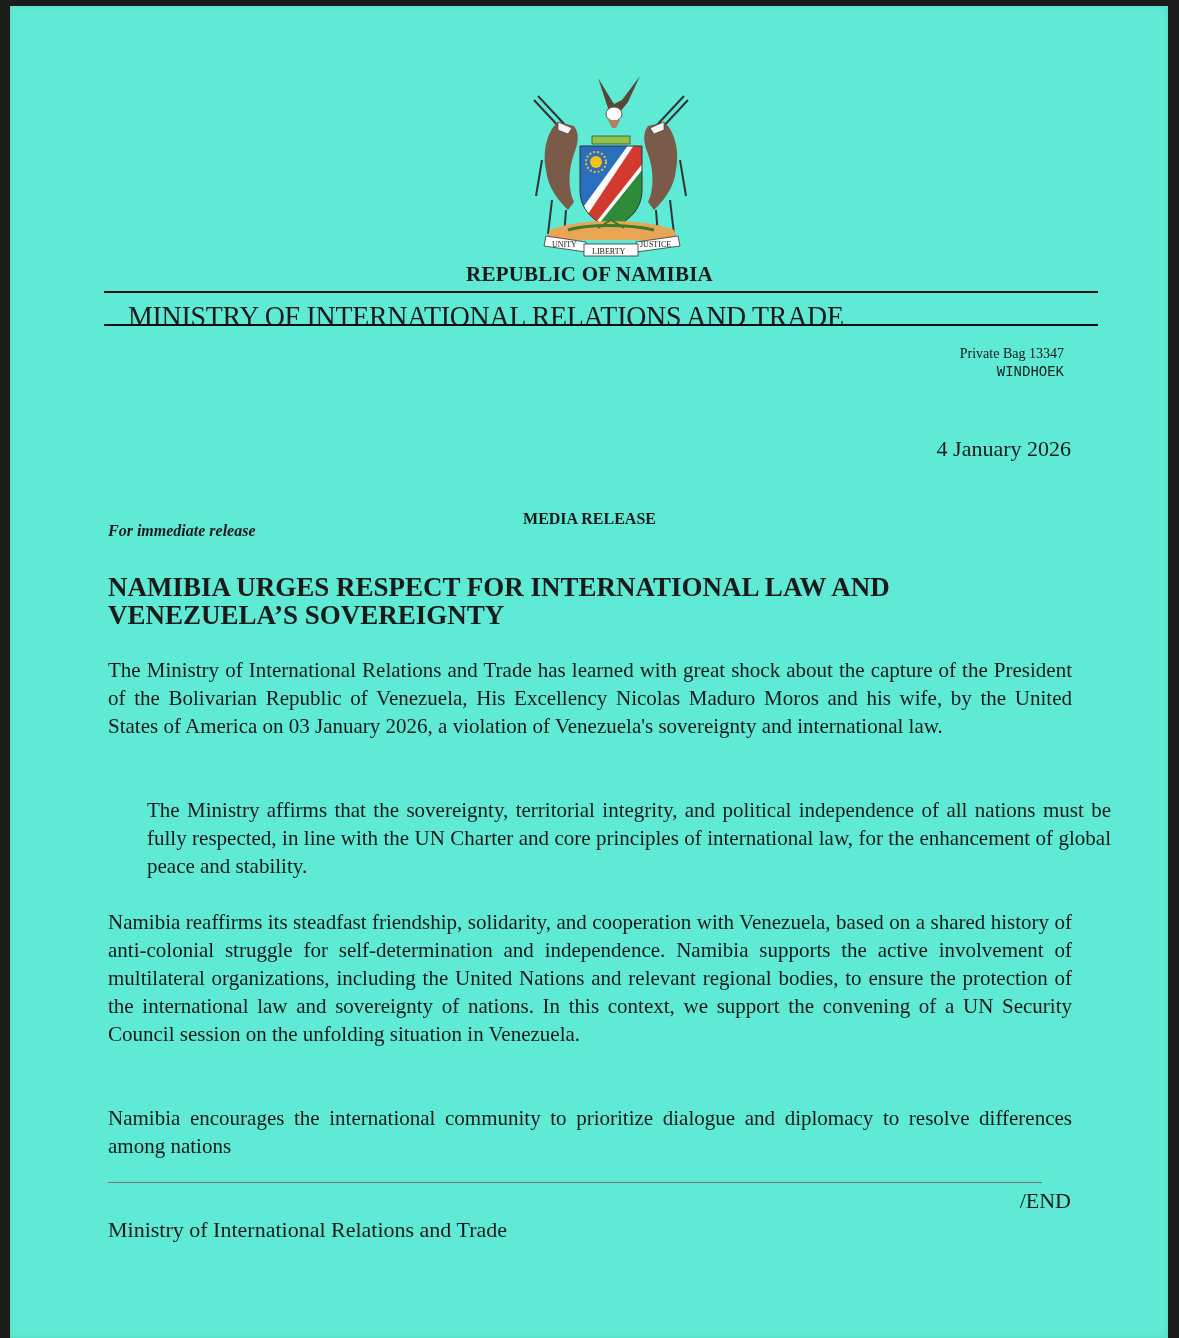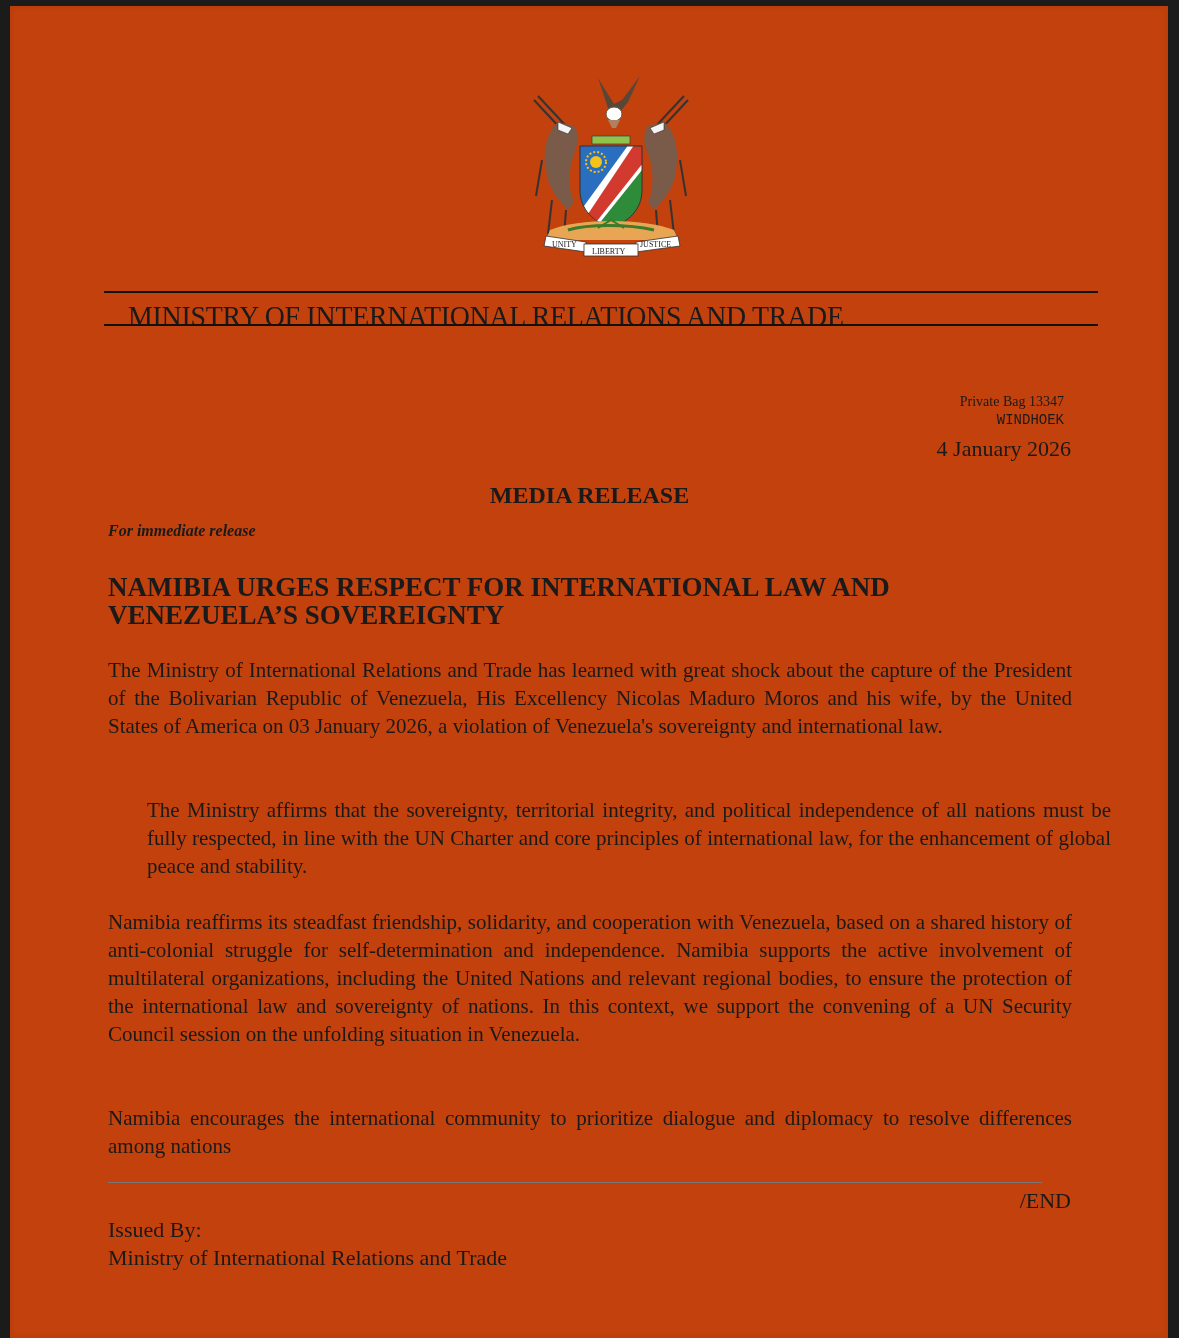--- a/index.html
+++ b/index.html
@@ -8,21 +8,21 @@
       background: #1b1b1b;
       position: relative;
       overflow: hidden;
       font-family: "Liberation Serif", "DejaVu Serif", serif;
       color: #1a1a1a;
     }
     .page {
       position: absolute;
       left: 10px; top: 6px;
       width: 1158px; height: 1332px;
-      background: #c2410c;
+      background: #5eead4;
       box-shadow: inset 0 0 6px rgba(0,0,0,0.08);
     }
     .crest {
       position: absolute;
       left: 518px; top: 64px;
       width: 166px; height: 190px;
     }
     .republic {
       position: absolute;
       left: 0; width: 1179px; top: 256px;
@@ -50,34 +50,33 @@
       left: 132px; top: 339px;
       font-size: 14px;
       line-height: 18px;
     }
     .contact-right {
       position: absolute;
       right: 114px; top: 339px;
       font-size: 14px;
       line-height: 18px;
       text-align: right;
-      margin-top: 48px;
     }
     .contact-right .city { display:block; text-align:right;font-family:Liberation Mono, monospace; }
     .date {
       position: absolute;
       right: 107px; top: 430px;
       font-size: 22px;
     }
     .media-release {
       position: absolute;
-      left: 0; width: 1179px; top: 476px;
+      left: 0; width: 1179px; top: 504px;
       text-align: center;
       font-weight: bold;
-      font-size: 24px;
+      font-size: 16px;
     }
     .immediate {
       position: absolute;
       left: 108px; top: 516px;
       font-size: 16px;
       font-weight: bold;
       font-style: italic;
     }
     .headline {
       position: absolute;
@@ -177,20 +176,21 @@
     <g font-family="Liberation Serif, serif" font-size="8" fill="#222">
       <path d="M18 166 L58 172 L58 182 L16 176 Z" fill="#fff" stroke="#333" stroke-width="0.8"></path>
       <path d="M108 172 L150 166 L152 176 L108 182 Z" fill="#fff" stroke="#333" stroke-width="0.8"></path>
       <rect x="56" y="174" width="54" height="12" fill="#fff" stroke="#333" stroke-width="0.8"></rect>
     </g>
     <text x="24" y="177" font-family="Liberation Serif, serif" font-size="8" fill="#222">UNITY</text>
     <text x="64" y="184" font-family="Liberation Serif, serif" font-size="8" fill="#222">LIBERTY</text>
     <text x="112" y="177" font-family="Liberation Serif, serif" font-size="8" fill="#222">JUSTICE</text>
   </svg>
 
+  <div class="republic" style="left:-10px">REPUBLIC OF NAMIBIA</div>
 
   <div class="rule" style="top:285px; left:94px"></div>
   <div class="ministry" style="left:118px">MINISTRY OF INTERNATIONAL RELATIONS AND TRADE</div>
   <div class="rule" style="top:318px; left:94px"></div>
 
 
   <div class="contact-right" style="right:104px">
     <div>Private Bag 13347</div>
     <div class="city">WINDHOEK</div>
   </div>
@@ -204,17 +204,16 @@
 
   <p class="para p1" style="left:98px">The Ministry of International Relations and Trade has learned with great shock about the capture of the President of the Bolivarian Republic of Venezuela, His Excellency Nicolas Maduro Moros and his wife, by the United States of America on 03 January 2026, a violation of Venezuela's sovereignty and international law.</p>
   <p class="para p2" style="left:98px">The Ministry affirms that the sovereignty, territorial integrity, and political independence of all nations must be fully respected, in line with the UN Charter and core principles of international law, for the enhancement of global peace and stability.</p>
   <p class="para p3" style="left:98px">Namibia reaffirms its steadfast friendship, solidarity, and cooperation with Venezuela, based on a shared history of anti-colonial struggle for self-determination and independence. Namibia supports the active involvement of multilateral organizations, including the United Nations and relevant regional bodies, to ensure the protection of the international law and sovereignty of nations. In this context, we support the convening of a UN Security Council session on the unfolding situation in Venezuela.</p>
   <p class="para p4" style="left:98px">Namibia encourages the international community to prioritize dialogue and diplomacy to resolve differences among nations</p>
 
   <div class="end-rule" style="left:98px"></div>
   <div class="end" style="right:97px">/END</div>
 
   <div class="issued" style="left:98px">
-    <div>Issued By:</div>
     <div>Ministry of International Relations and Trade</div>
   </div>
 
 </div>
 
 </body></html>

